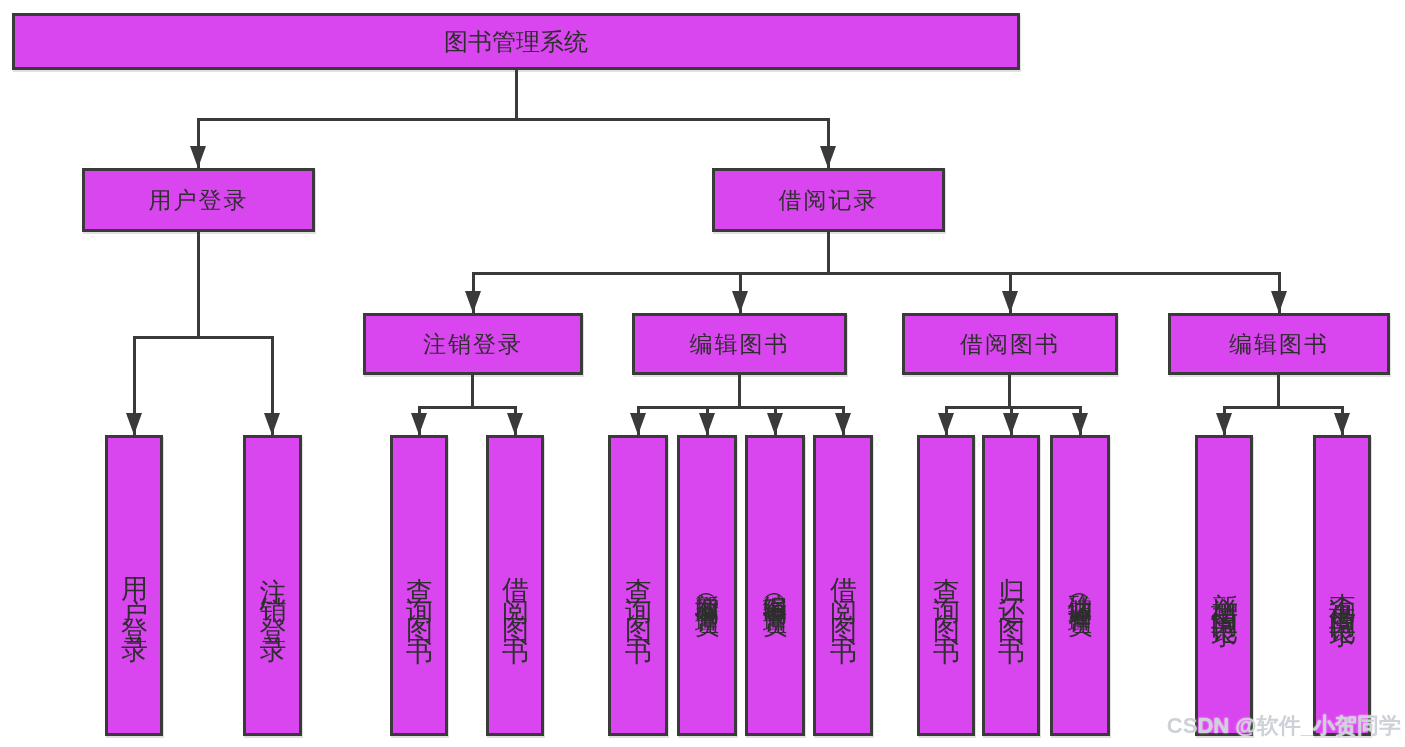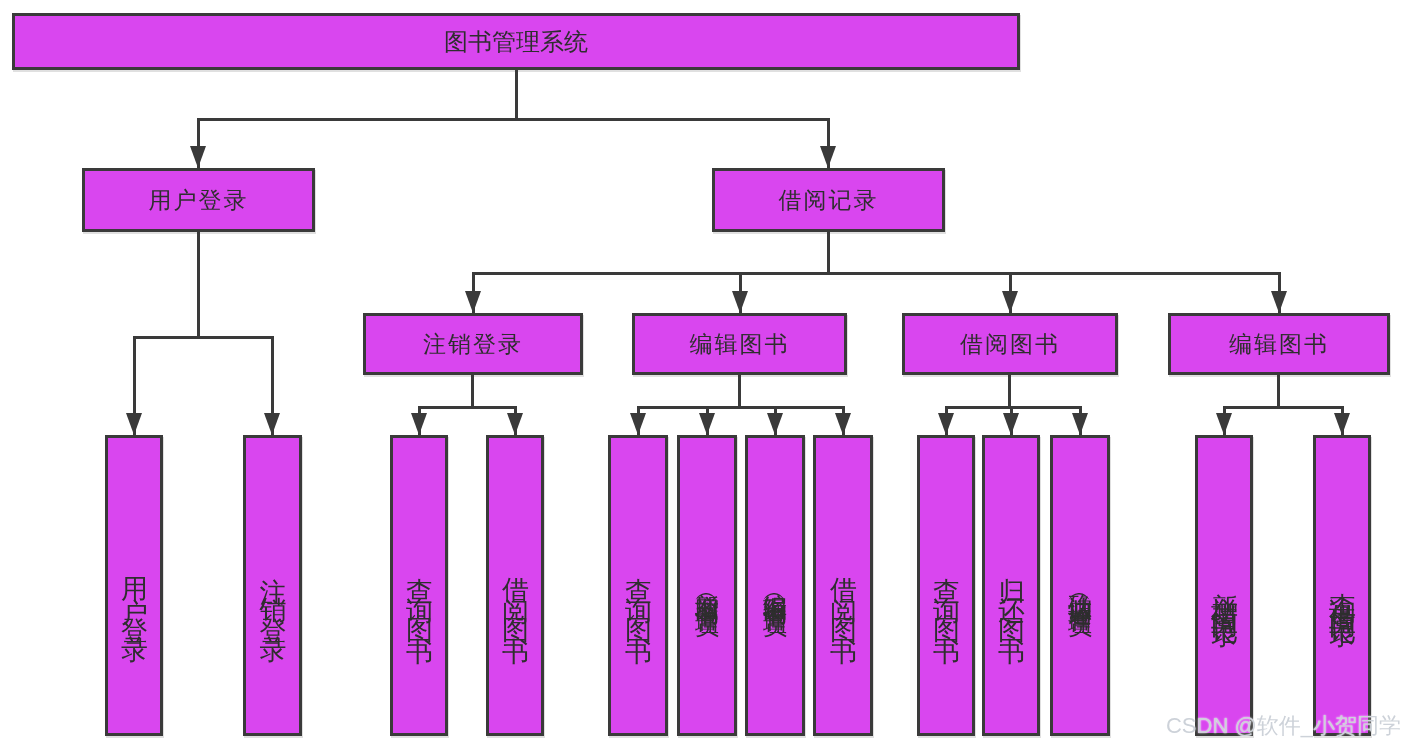--- a/index.html
+++ b/index.html
@@ -35,20 +35,21 @@
     position:absolute;width:0;height:0;
     border-left:8px solid transparent;
     border-right:8px solid transparent;
     border-top:22px solid var(--line);
   }
   .watermark{
     position:absolute;right:4px;bottom:6px;
     font-size:22px;color:var(--watermark);
     text-shadow:0 0 2px #ffffff;
     white-space:nowrap;
+    font-weight:bold;
   }
 </style>
 </head>
 <body>
 
 <div class="canvas">
 
   <div class="box root-lbl" style="left:12px;top:13px;width:1008px;height:57px">图书管理系统</div>
 
   <div class="ln-v" style="left:515px;top:70px;height:48px"></div>

